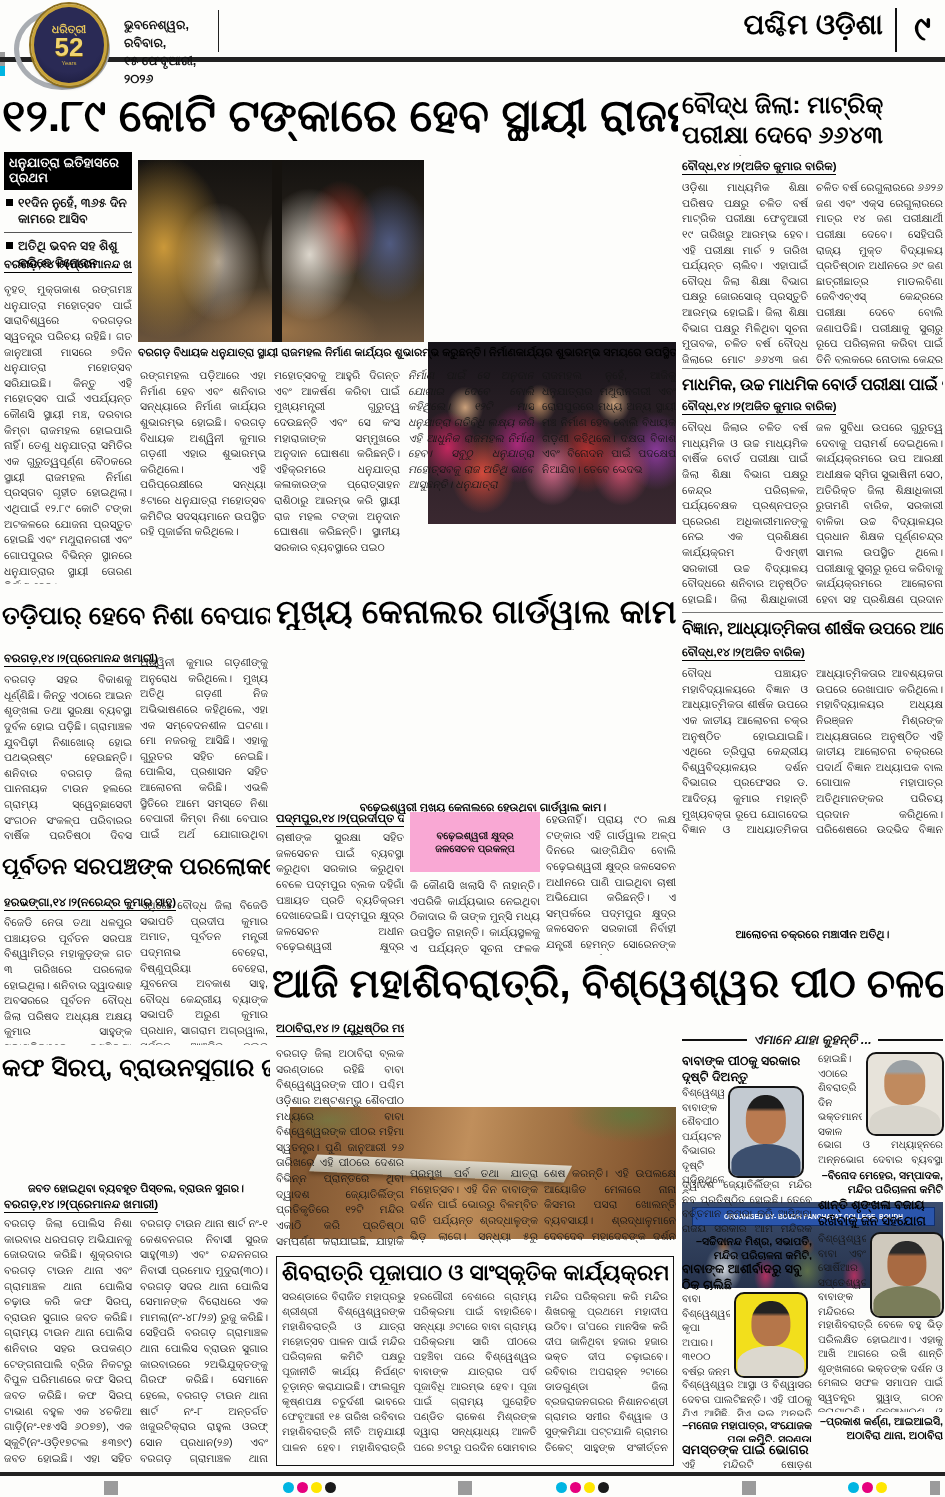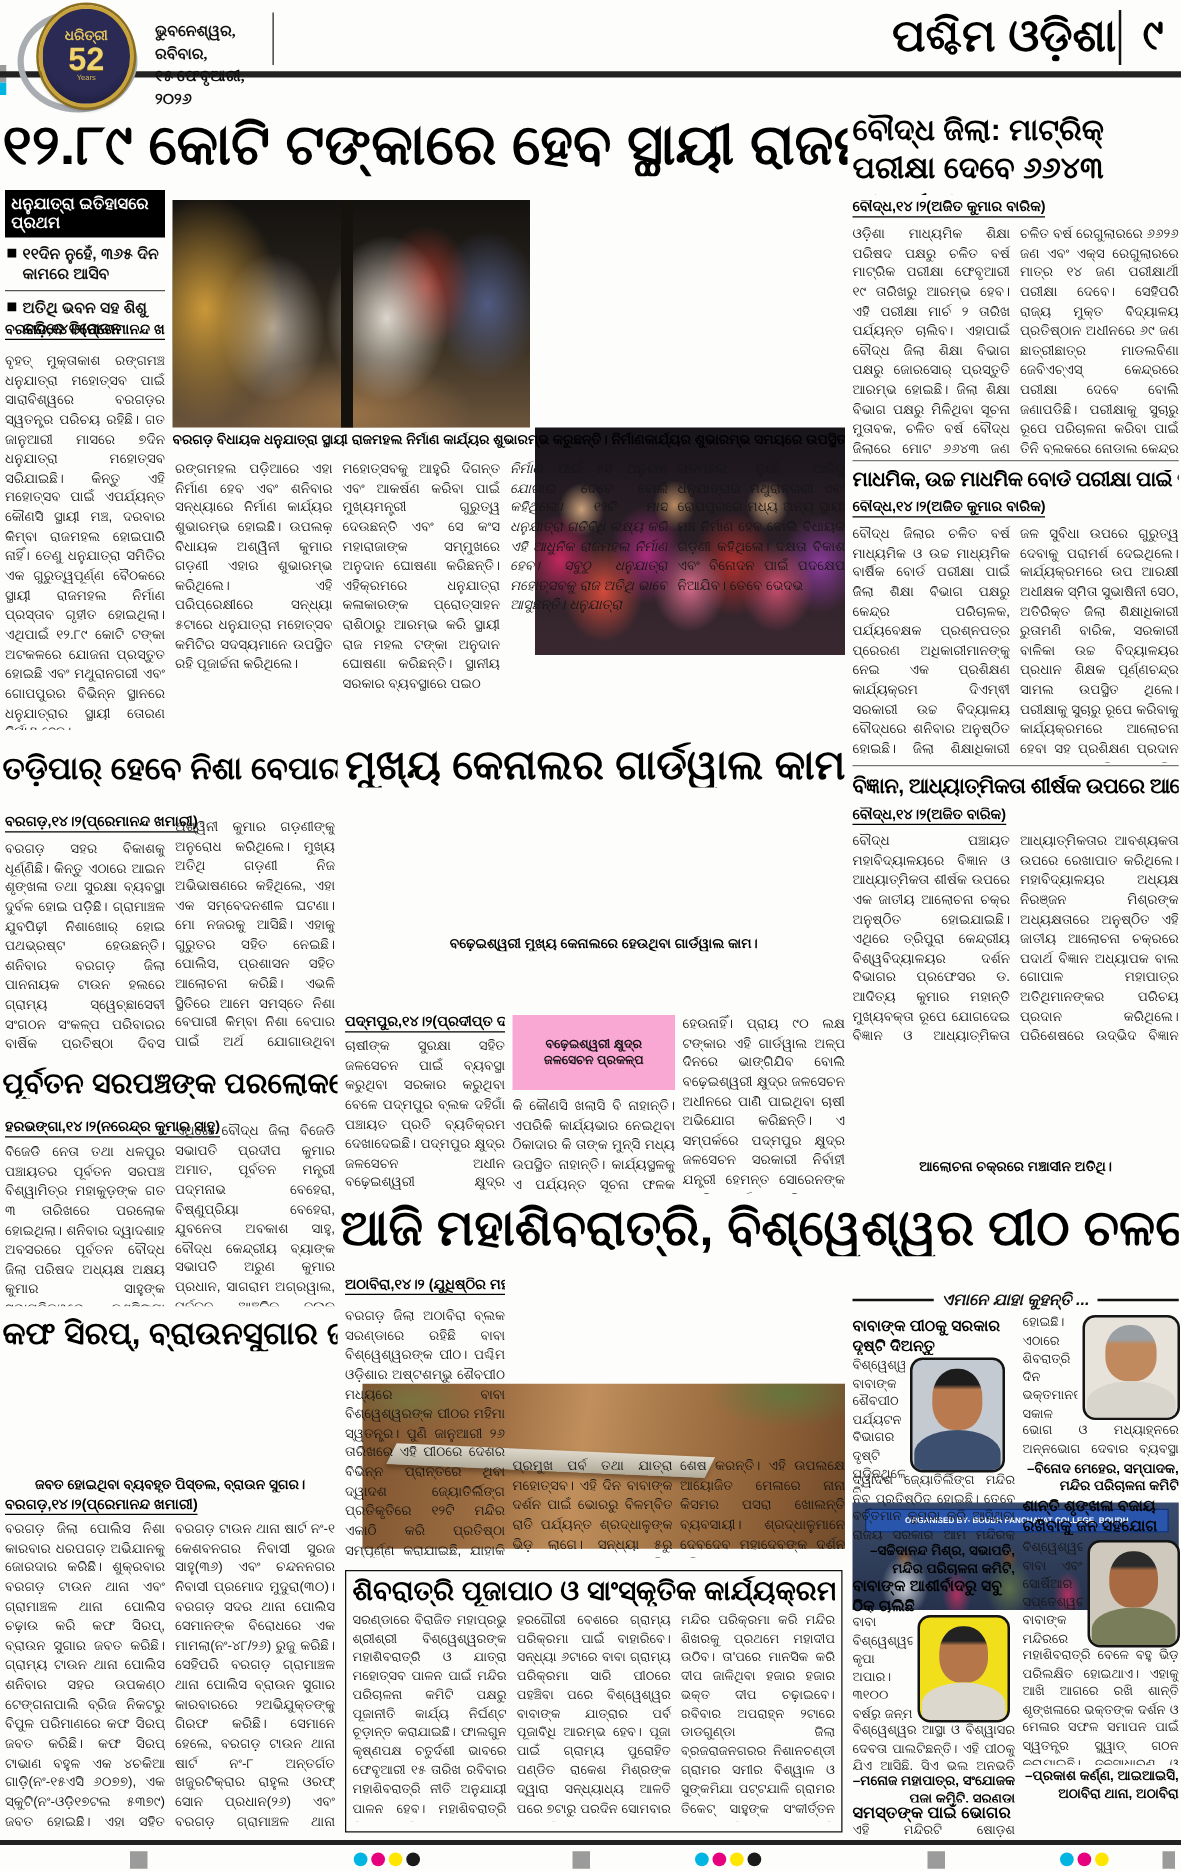--- a/index.html
+++ b/index.html
@@ -99,27 +99,27 @@
 
   <div class="masthead-badge">
     <div class="badge-arc" style="left:0;"></div>
     <div class="badge-circle">
       <span class="badge-title">ଧରିତ୍ରୀ</span>
       <span class="badge-years">52</span>
       <span class="badge-sub">Years</span>
     </div>
   </div>
 
-  <div class="abs" style="left:124px;top:16px;width:90px;font-size:12.5px;font-weight:bold;line-height:1.45;font-family:Liberation Serif, serif;">
+  <div class="abs" style="left:124px;top:16px;width:90px;font-size:12.5px;font-weight:bold;line-height:1.45;">
     <div>ଭୁବନେଶ୍ୱର, ରବିବାର,</div>
     <div>୧୫ ଫେବୃଆରୀ, ୨୦୨୬</div>
   </div>
   <div class="abs" style="left:218px;top:10px;width:1px;height:42px;background:#222;"></div>
 
-  <div class="abs hl" style="right:52px;top:10px;font-size:36px;white-space:nowrap;">ପଶ୍ଚିମ ଓଡ଼ିଶା</div>
+  <div class="abs hl" style="right:62px;top:10px;font-size:28px;white-space:nowrap;">ପଶ୍ଚିମ ଓଡ଼ିଶା</div>
   <div class="abs" style="right:48px;top:8px;width:2px;height:44px;background:#111;"></div>
   <div class="abs hl" style="right:14px;top:10px;font-size:34px;">୯</div>
 
   <div class="abs hl" style="left:2px;top:92px;width:676px;font-size:45px;text-align:center;white-space:nowrap;">୧୨.୮୯ କୋଟି ଟଙ୍କାରେ ହେବ ସ୍ଥାୟୀ ରାଜମହଲ</div>
 
   <div class="abs" style="left:4px;top:152px;width:128px;">
     <div class="infobox-head">ଧନୁଯାତ୍ରା ଇତିହାସରେ ପ୍ରଥମ</div>
     <div class="bullet-item">
       <span class="sq"></span>
       <span>୧୧ଦିନ ନୁହେଁ, ୩୬୫ ଦିନ କାମରେ ଆସିବ</span>
@@ -129,21 +129,21 @@
       <span>ଅତିଥି ଭବନ ସହ ଶିଶୁ କରିବେ ବିନୋଦନ</span>
     </div>
   </div>
   <div class="abs" style="left:4px;top:258px;width:128px;"><span class="byline">ବରଗଡ଼,୧୪।୨(ପ୍ରେମାନନ୍ଦ ଖମାରୀ)</span></div>
 
   <div class="abs photo ph-ceremony" style="left:138px;top:160px;width:286px;height:182px;"></div>
   <div class="abs photo ph-crowd" style="left:428px;top:160px;width:248px;height:182px;"></div>
   <div class="abs caption" style="left:138px;top:346px;width:538px;height:16px;white-space:nowrap;">ବରଗଡ଼ ବିଧାୟକ ଧନୁଯାତ୍ରା ସ୍ଥାୟୀ ରାଜମହଲ ନିର୍ମାଣ କାର୍ଯ୍ୟର ଶୁଭାରମ୍ଭ କରୁଛନ୍ତି। ନିର୍ମାଣକାର୍ଯ୍ୟର ଶୁଭାରମ୍ଭ ସମୟରେ ଉପସ୍ଥିତ ସହରର ମହିଳାମାନେ।</div>
 
   <div class="abs body-txt" style="left:4px;top:282px;width:128px;height:302px;">ବୃହତ୍ ମୁକ୍ତାକାଶ ରଙ୍ଗମଞ୍ଚ ଧନୁଯାତ୍ରା ମହୋତ୍ସବ ପାଇଁ ସାରାବିଶ୍ୱରେ ବରଗଡ଼ର ସ୍ୱତନ୍ତ୍ର ପରିଚୟ ରହିଛି। ଗତ ଜାନୁଆରୀ ମାସରେ ୭ଦିନ ଧନୁଯାତ୍ରା ମହୋତ୍ସବ ସରିଯାଇଛି। କିନ୍ତୁ ଏହି ମହୋତ୍ସବ ପାଇଁ ଏପର୍ଯ୍ୟନ୍ତ କୌଣସି ସ୍ଥାୟୀ ମଞ୍ଚ, ଦରବାର କିମ୍ବା ରାଜମହଲ ହୋଇପାରି ନାହିଁ। ତେଣୁ ଧନୁଯାତ୍ରା ସମିତିର ଏକ ଗୁରୁତ୍ୱପୂର୍ଣ୍ଣ ବୈଠକରେ ସ୍ଥାୟୀ ରାଜମହଲ ନିର୍ମାଣ ପ୍ରସ୍ତାବ ଗୃହୀତ ହୋଇଥିଲା। ଏଥିପାଇଁ ୧୨.୮୯ କୋଟି ଟଙ୍କା ଅଟକଳରେ ଯୋଜନା ପ୍ରସ୍ତୁତ ହୋଇଛି ଏବଂ ମଥୁରାନଗରୀ ଏବଂ ଗୋପପୁରର ବିଭିନ୍ନ ସ୍ଥାନରେ ଧନୁଯାତ୍ରାର ସ୍ଥାୟୀ ତୋରଣ ନିର୍ମାଣ ହେବ।</div>
-  <div class="abs body-txt" style="left:140px;top:368px;width:126px;height:216px;">ରଙ୍ଗମହଲ ପଡ଼ିଆରେ ଏହା ନିର୍ମାଣ ହେବ ଏବଂ ଶନିବାର ସନ୍ଧ୍ୟାରେ ନିର୍ମାଣ କାର୍ଯ୍ୟର ଶୁଭାରମ୍ଭ ହୋଇଛି। ଉପଲକ଼ ବିଧାୟକ ଅଶ୍ୱିନୀ କୁମାର ଗଡ଼ଣୀ ଏହାର ଶୁଭାରମ୍ଭ କରିଥିଲେ। ଏହି ପରିପ୍ରେକ୍ଷୀରେ ସନ୍ଧ୍ୟା ୫ଟାରେ ଧନୁଯାତ୍ରା ମହୋତ୍ସବ କମିଟିର ସଦସ୍ୟମାନେ ଉପସ୍ଥିତ ରହି ପୂଜାର୍ଚ୍ଚନା କରିଥିଲେ।</div>
+  <div class="abs body-txt" style="left:140px;top:368px;width:126px;height:216px;">ରଙ୍ଗମହଲ ପଡ଼ିଆରେ ଏହା ନିର୍ମାଣ ହେବ ଏବଂ ଶନିବାର ସନ୍ଧ୍ୟାରେ ନିର୍ମାଣ କାର୍ଯ୍ୟର ଶୁଭାରମ୍ଭ ହୋଇଛି। ବରଗଡ଼ ବିଧାୟକ ଅଶ୍ୱିନୀ କୁମାର ଗଡ଼ଣୀ ଏହାର ଶୁଭାରମ୍ଭ କରିଥିଲେ। ଏହି ପରିପ୍ରେକ୍ଷୀରେ ସନ୍ଧ୍ୟା ୫ଟାରେ ଧନୁଯାତ୍ରା ମହୋତ୍ସବ କମିଟିର ସଦସ୍ୟମାନେ ଉପସ୍ଥିତ ରହି ପୂଜାର୍ଚ୍ଚନା କରିଥିଲେ।</div>
   <div class="abs body-txt" style="left:274px;top:368px;width:126px;height:216px;">ମହୋତ୍ସବକୁ ଆହୁରି ଦିଗନ୍ତ ଏବଂ ଆକର୍ଷଣ କରିବା ପାଇଁ ମୁଖ୍ୟମନ୍ତ୍ରୀ ଗୁରୁତ୍ୱ ଦେଉଛନ୍ତି ଏବଂ ସେ କଂସ ମହାରାଜାଙ୍କ ସମ୍ମୁଖରେ ଅନୁଦାନ ଘୋଷଣା କରିଛନ୍ତି। ଏହିକ୍ରମରେ ଧନୁଯାତ୍ରା କଳାକାରଙ୍କ ପ୍ରୋତ୍ସାହନ ରାଶିଠାରୁ ଆରମ୍ଭ କରି ସ୍ଥାୟୀ ରାଜ ମହଲ ଟଙ୍କା ଅନୁଦାନ ଘୋଷଣା କରିଛନ୍ତି। ସ୍ଥାନୀୟ ସରକାର ବ୍ୟବସ୍ଥାରେ ପଇଠ</div>
   <div class="abs body-txt" style="left:408px;top:368px;width:126px;height:216px;font-style:italic;">ନିର୍ମାଣ ପାଇଁ ସେ ଅନୁଦାନ ଯୋଗାଇ ଦେବେ ବୋଲି କହିଥିଲେ। ୧୨ଟି ମାସ ଧନୁଯାତ୍ରା ଗତିବିଧି ଲକ୍ଷ୍ୟ କରି ଏହି ଆଧୁନିକ ରାଜମହଲ ନିର୍ମାଣ ହେବ। ସବୁଠୁ ଧନୁଯାତ୍ରା ମହୋତ୍ସବକୁ ରାଜ ଅତିଥି ଭାବେ ଆସୁଛନ୍ତି। ଧନୁଯାତ୍ରା</div>
   <div class="abs body-txt" style="left:542px;top:368px;width:134px;height:216px;">ରାଜମହଲ ନୁହେଁ, ଆଜିକୁ ଧନୁଯାତ୍ରାର ମଥୁରାନଗରୀ ଏବଂ ରୋପପୁରରେ ମଧ୍ୟ ଅନ୍ୟ ସ୍ଥାୟୀ ମଞ୍ଚ ନିର୍ମାଣ ହେବ ବୋଲି ବିଧାୟକ ଗଡ଼ଣୀ କହିଥିଲେ। ଦକ୍ଷତା ବିକାଶ ଏବଂ ବିନୋଦନ ପାଇଁ ପଦକ୍ଷେପ ନିଆଯିବ। ତେବେ ଭେଦଭ</div>
 
   <div class="abs hl" style="left:682px;top:90px;width:261px;font-size:24px;line-height:1.25;height:66px;">ବୌଦ୍ଧ ଜିଲା: ମାଟ୍ରିକ୍ ପରୀକ୍ଷା ଦେବେ ୬୬୪୩ ଛାତ୍ରୀଛାତ୍ର</div>
   <div class="abs" style="left:682px;top:160px;width:261px;"><span class="byline">ବୌଦ୍ଧ,୧୪।୨(ଅଜିତ କୁମାର ବାରିକ)</span></div>
   <div class="abs body-txt" style="left:682px;top:180px;width:126px;height:184px;">ଓଡ଼ିଶା ମାଧ୍ୟମିକ ଶିକ୍ଷା ପରିଷଦ ପକ୍ଷରୁ ଚଳିତ ବର୍ଷ ମାଟ୍ରିକ ପରୀକ୍ଷା ଫେବୃଆରୀ ୧୯ ତାରିଖରୁ ଆରମ୍ଭ ହେବ। ଏହି ପରୀକ୍ଷା ମାର୍ଚ ୨ ତାରିଖ ପର୍ଯ୍ୟନ୍ତ ଚାଲିବ। ଏହାପାଇଁ ବୌଦ୍ଧ ଜିଲା ଶିକ୍ଷା ବିଭାଗ ପକ୍ଷରୁ ଜୋରସୋର୍ ପ୍ରସ୍ତୁତି ଆରମ୍ଭ ହୋଇଛି। ଜିଲା ଶିକ୍ଷା ବିଭାଗ ପକ୍ଷରୁ ମିଳିଥିବା ସୂଚନା ମୁତାବକ, ଚଳିତ ବର୍ଷ ବୌଦ୍ଧ ଜିଲାରେ ମୋଟ ୬୬୪୩ ଜଣ ଛାତ୍ରୀଛାତ୍ର ମାଟ୍ରିକ ପରୀକ୍ଷା ଦେବାକୁ ଥିବାବେଳେ ଏଥିପାଇଁ ୩୭ଟି ପରୀକ୍ଷା କେନ୍ଦ୍ର କରାଯାଇଛି। ୩୧ଟି କେନ୍ଦ୍ରରେ ରେଗୁଲାର ପରୀକ୍ଷା ହେବାକୁ ଥିବାବେଳେ ଗୋଟିଏ କେନ୍ଦ୍ର ଜେବି ଉଚ୍ଚ ବିଦ୍ୟାଳୟ ମାରଲବିଣାରେ ରାଜ୍ୟ ମୁକ୍ତ ବିଦ୍ୟାଳୟ ପ୍ରତିଷ୍ଠାନର ପରୀକ୍ଷା ହେବ।</div>
   <div class="abs body-txt" style="left:816px;top:180px;width:127px;height:184px;">ଚଳିତ ବର୍ଷ ରେଗୁଲାରରେ ୬୬୨୬ ଜଣ ଏବଂ ଏକ୍ସ ରେଗୁଲାରରେ ମାତ୍ର ୧୪ ଜଣ ପରୀକ୍ଷାର୍ଥୀ ପରୀକ୍ଷା ଦେବେ। ସେହିପରି ରାଜ୍ୟ ମୁକ୍ତ ବିଦ୍ୟାଳୟ ପ୍ରତିଷ୍ଠାନ ଅଧୀନରେ ୬୯ ଜଣ ଛାତ୍ରୀଛାତ୍ର ମାଡଲବିଣା ଜେବିଏଚ୍‌ଏସ୍ କେନ୍ଦ୍ରରେ ପରୀକ୍ଷା ଦେବେ ବୋଲି ଜଣାପଡିଛି। ପରୀକ୍ଷାକୁ ସୁଚାରୁ ରୂପେ ପରିଚାଳନା କରିବା ପାଇଁ ତିନି ବ୍ଲକରେ ନୋଡାଲ କେନ୍ଦ୍ର କରାଯାଇଛି। ବୌଦ୍ଧ ବ୍ଲକ ପାଇଁ ବୌଦ୍ଧ ଯୋଗୀନ୍ଦ୍ର ଦେବ ହାଇସ୍କୁଲ, ହରଭଙ୍ଗା ବ୍ଲକର ପୁରୁଣାକଟକ ହାଇସ୍କୁଲ ଓ କଣ୍ଟାମାଳ ବ୍ଲକର କଣ୍ଟାମାଳ ହାଇସ୍କୁଲକୁ ନୋଡାଲ କେନ୍ଦ୍ର କରାଯାଇଛି। ପରୀକ୍ଷା ପରିଚାଳନା ପାଇଁ ୩୭ ଜଣ ସୁପରିଣ୍ଟେଣ୍ଡେଣ୍ଟ ଓ ୩୭ ଜଣ ପର୍ଯ୍ୟବେକ୍ଷକ ନିଯୁକ୍ତ କରାଯିବ ବୋଲି ଜଣାପଡିଛି।</div>
 
   <div class="abs" style="left:682px;top:368px;width:261px;height:1px;background:#777;"></div>
@@ -164,21 +164,21 @@
 
   <div class="abs hl" style="left:2px;top:602px;width:268px;font-size:25px;white-space:nowrap;">ତଡ଼ିପାର୍ ହେବେ ନିଶା ବେପାରୀ</div>
   <div class="abs" style="left:4px;top:652px;width:266px;"><span class="byline">ବରଗଡ଼,୧୪।୨(ପ୍ରେମାନନ୍ଦ ଖମାରୀ)</span></div>
   <div class="abs body-txt" style="left:4px;top:672px;width:128px;height:168px;">ବରଗଡ଼ ସହର ବିକାଶକୁ ଧୂର୍ଣ୍ଣିଛି। କିନ୍ତୁ ଏଠାରେ ଆଇନ ଶୃଙ୍ଖଳା ତଥା ସୁରକ୍ଷା ବ୍ୟବସ୍ଥା ଦୁର୍ବଳ ହୋଇ ପଡ଼ିଛି। ଗ୍ରାମାଞ୍ଚଳ ଯୁବପିଢ଼ୀ ନିଶାଖୋର୍ ହୋଇ ପଥଭ୍ରଷ୍ଟ ହେଉଛନ୍ତି। ଶନିବାର ବରଗଡ଼ ଜିଲା ପାନନାୟକ ଟାଉନ ହଲରେ ଗ୍ରାମ୍ୟ ସ୍ୱେଚ୍ଛାସେବୀ ସଂଗଠନ ସଂକଳ୍ପ ପରିବାରର ବାର୍ଷିକ ପ୍ରତିଷ୍ଠା ଦିବସ ଅବସରରେ ସମ୍ମାନିତ ଅତିଥି ଭାବେ ଯୋଗଦେଇ ଭୀମଦେବ ସରାଫ ତାଙ୍କ ଅଭିଭାଷଣରେ ଏହା କହି ଏଥି ଉପରେ ପଦକ୍ଷେପ ନେବାକୁ କାର୍ଯ୍ୟକ୍ରମରେ ମୁଖ୍ୟ ଅତିଥିଭାବେ ଯୋଗଦେଇଥିବା ବରଗଡ଼ ବିଧାୟକ</div>
   <div class="abs body-txt" style="left:140px;top:655px;width:128px;height:185px;">ଅଶ୍ୱିନୀ କୁମାର ଗଡ଼ଣୀଙ୍କୁ ଅନୁରୋଧ କରିଥିଲେ। ମୁଖ୍ୟ ଅତିଥି ଗଡ଼ଣୀ ନିଜ ଅଭିଭାଷଣରେ କହିଥିଲେ, ଏହା ଏକ ସମ୍ବେଦନଶୀଳ ଘଟଣା। ମୋ ନଜରକୁ ଆସିଛି। ଏହାକୁ ଗୁରୁତର ସହିତ ନେଇଛି। ପୋଲିସ, ପ୍ରଶାସନ ସହିତ ଆଲୋଚନା କରିଛି। ଏଭଳି ସ୍ଥିତିରେ ଆମେ ସମସ୍ତେ ନିଶା ବେପାରୀ କିମ୍ବା ନିଶା ବେପାର ପାଇଁ ଅର୍ଥ ଯୋଗାଉଥିବା ବଡ଼ବଡ଼ିଆଙ୍କୁ ତଡ଼ିପାର କରିବାର ଜରୁରୀ ହୋଇଛି। ଏଭଳି ସ୍ଥିତିରେ ସହରର ସମସ୍ତ ସାମାଜିକ, ସ୍ୱେଚ୍ଛାସେବୀ ଏବଂ ଅନ୍ୟ ଅନୁଷ୍ଠାନ ତଥା ବୁଦ୍ଧିଜୀବୀ, ସଚେତନ ନାଗରିକ ତଥା ଆମେ ସମସ୍ତେ ଏକତ୍ରିତ ହୋଇ ଏଭଳି ଏକ ନିଷ୍ପତ୍ତି ନେବାକୁ ବିଧାୟକ ସମସ୍ତଙ୍କୁ ଆହ୍ୱାନ କରିଥିଲେ।</div>
 
   <div class="abs hl" style="left:276px;top:594px;width:400px;font-size:33px;text-align:center;white-space:nowrap;">ମୁଖ୍ୟ କେନାଲର ଗାର୍ଡୱାଲ କାମ ନିମ୍ନମାନର</div>
   <div class="abs photo ph-canal" style="left:290px;top:657px;width:386px;height:132px;">
     <div class="canal-wall"></div>
   </div>
-  <div class="abs caption" style="left:290px;top:749px;width:386px;">ବଢ଼େଇଶ୍ୱରୀ ମୁଖ୍ୟ କେନାଲରେ ହେଉଥିବା ଗାର୍ଡୱାଲ କାମ।</div>
+  <div class="abs caption" style="left:290px;top:801px;width:386px;">ବଢ଼େଇଶ୍ୱରୀ ମୁଖ୍ୟ କେନାଲରେ ହେଉଥିବା ଗାର୍ଡୱାଲ କାମ।</div>
   <div class="abs" style="left:276px;top:812px;width:128px;"><span class="byline">ପଦ୍ମପୁର,୧୪।୨(ପ୍ରଦୀପ୍ତ ଦାଶ)</span></div>
   <div class="abs body-txt" style="left:276px;top:830px;width:128px;height:125px;">ଚାଷୀଙ୍କ ସୁରକ୍ଷା ସହିତ ଜଳସେଚନ ପାଇଁ ବ୍ୟବସ୍ଥା କରୁଥିବା ସରକାର କରୁଥିବା ବେଳେ ପଦ୍ମପୁର ବ୍ଲକ ଦହିଗାଁ ପଞ୍ଚାୟତ ପ୍ରତି ବ୍ୟତିକ୍ରମ ଦେଖାଦେଇଛି। ପଦ୍ମପୁର କ୍ଷୁଦ୍ର ଜଳସେଚନ ଅଧୀନ ବଢ଼େଇଶ୍ୱରୀ କ୍ଷୁଦ୍ର ଜଳସେଚନ ପ୍ରକଳ୍ପ ସରକାରୀ ଅର୍ଥ ଲୁଟିବାର ଏକ ମାଧ୍ୟମ ସାଜିଛି। ବର୍ତ୍ତମାନ ଏହି ପ୍ରକଳ୍ପର ମୁଖ୍ୟ କେନାଲର ଗାର୍ଡୱାଲ କାମ ଚାଲିଥିବାବେଳେ କାର୍ଯ୍ୟସ୍ଥଳରେ କ୍ଷୁଦ୍ର</div>
   <div class="abs graybox" style="left:410px;top:812px;width:130px;height:60px;flex-direction:column;">
     <span>ବଢ଼େଇଶ୍ୱରୀ କ୍ଷୁଦ୍ର</span>
     <span>ଜଳସେଚନ ପ୍ରକଳ୍ପ</span>
   </div>
   <div class="abs body-txt" style="left:410px;top:878px;width:130px;height:77px;">କି କୌଣସି ଖଲାସି ବି ନାହାନ୍ତି। ଏପରିକି କାର୍ଯ୍ୟଭାର ନେଇଥିବା ଠିକାଦାର କି ତାଙ୍କ ମୁନ୍ସି ମଧ୍ୟ ଉପସ୍ଥିତ ନାହାନ୍ତି। କାର୍ଯ୍ୟସ୍ଥଳକୁ ଏ ପର୍ଯ୍ୟନ୍ତ ସୂଚନା ଫଳକ ଦିଆଯାଇନଥିବା ବେଳେ କ୍ଷୁଦ୍ରିତ କାମରେ ନିମ୍ନମାନର ସିମେଣ୍ଟ ଚିପ୍ସ ବ୍ୟବହାର ହେଉଛି। ଏପରିକି</div>
   <div class="abs body-txt" style="left:546px;top:812px;width:130px;height:143px;">ହେଉନାହିଁ। ପ୍ରାୟ ୯୦ ଲକ୍ଷ ଟଙ୍କାର ଏହି ଗାର୍ଡୱାଲ ଅଳ୍ପ ଦିନରେ ଭାଙ୍ଗିଯିବ ବୋଲି ବଢ଼େଇଶ୍ୱରୀ କ୍ଷୁଦ୍ର ଜଳସେଚନ ଅଧୀନରେ ପାଣି ପାଇଥିବା ଚାଷୀ ଅଭିଯୋଗ କରିଛନ୍ତି। ଏ ସମ୍ପର୍କରେ ପଦ୍ମପୁର କ୍ଷୁଦ୍ର ଜଳସେଚନ ସରକାରୀ ନିର୍ବାହୀ ଯନ୍ତ୍ରୀ ହେମନ୍ତ ସୋରେନଙ୍କ ଦୃଷ୍ଟି ଆକର୍ଷଣ କରାଯିବାରୁ ସେ କୌଣସି ସନ୍ତୋଷଜନକ ଉତ୍ତର ଦେଇ ନ ଥିବା ବେଳେ ସହକାରୀ ଯନ୍ତ୍ରୀ କଳ୍ପନା ପ୍ରଧାନ ମୁଁ କାର୍ଯ୍ୟସ୍ଥଳ ଯାଇ</div>
 
   <div class="abs hl" style="left:2px;top:854px;width:268px;font-size:23px;white-space:nowrap;">ପୂର୍ବତନ ସରପଞ୍ଚଙ୍କ ପରଲୋକରେ ଶୋକ</div>

